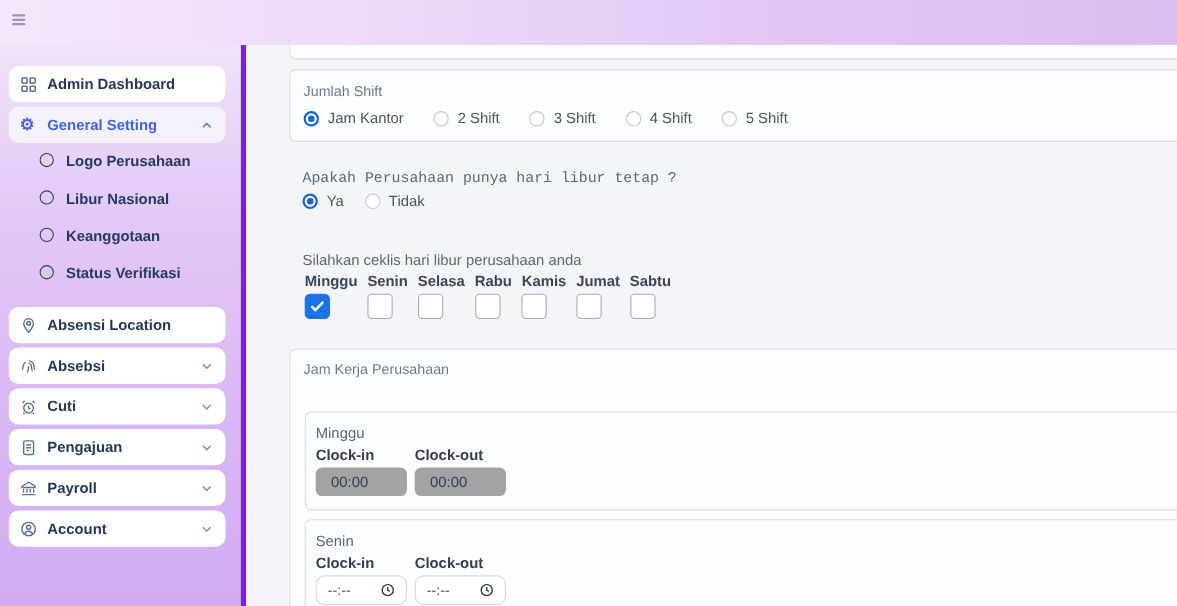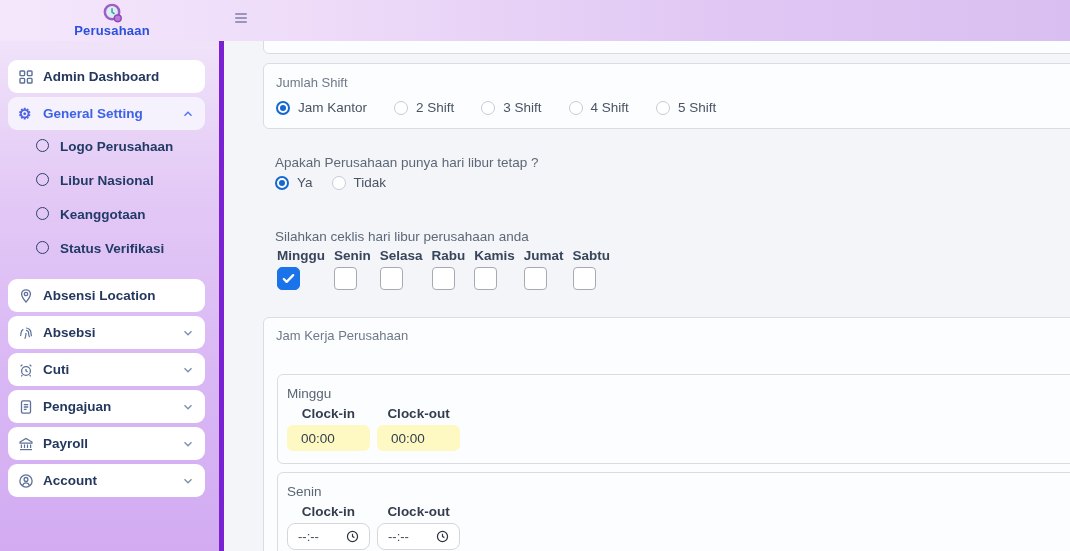--- a/index.html
+++ b/index.html
@@ -43,61 +43,53 @@
   .card-partial{top:-8px;height:21px;}
   .card-shift{top:22px;height:66px;padding:11px 12px;}
   .field-label{font-size:13px;color:#6e7a89;}
   .radio-row{display:flex;align-items:center;margin-top:10px;}
   .radio-opt{display:flex;align-items:center;gap:8px;margin-right:27px;font-size:13.5px;color:#4a5463;cursor:pointer;}
   .radio{width:14px;height:14px;border:1.5px solid #c6ccd4;border-radius:50%;background:#fff;box-sizing:border-box;position:relative;flex:0 0 14px;}
   .radio.selected{border:2px solid #1467d2;}
   .radio.selected::after{content:"";position:absolute;inset:2px;background:#1467d2;border-radius:50%;}
 
   .q-label{position:absolute;left:51px;font-size:13.5px;color:#5d6877;white-space:nowrap;}
-  .q1{top:114px;}
+  .q1{top:114px;font-family:Liberation Mono, monospace;}
   .r2{position:absolute;left:51px;top:134px;margin-top:0;}
   .q2{top:188px;}
   .days{position:absolute;left:53px;top:207px;display:flex;gap:9px;}
   .day-col{display:flex;flex-direction:column;gap:4px;}
   .day-name{font-size:13.5px;font-weight:bold;color:#39455a;white-space:nowrap;}
   .checkbox{width:23px;height:23px;border:1.5px solid #a6abb3;border-radius:4px;background:#fff;box-sizing:border-box;cursor:pointer;
     display:flex;align-items:center;justify-content:center;}
   .checkbox.checked{background:#1a73e8;border-color:#1a73e8;border-radius:5px;}
   .checkbox svg{display:none;}
   .checkbox.checked svg{display:block;}
 
   .card-hours{top:276px;height:320px;padding:10px 0 0 12px;}
   .day-box{margin:0 -1px 8px 1px;border:1px solid #d9dde3;border-radius:6px;background:#fcfdff;
     padding:11px 12px 12px 9px;box-sizing:border-box;}
   .day-box.first{margin-top:31px;}
   .day-title{font-size:13.5px;color:#5a6675;}
   .clock-cols{display:flex;gap:7px;margin-top:5px;}
-  .clock-col{width:83px;flex:0 0 83px;text-align:center;}
+  .clock-col{width:83px;flex:0 0 83px;}
   .clock-label{font-size:13.5px;font-weight:bold;color:#333d4e;white-space:nowrap;}
-  .time-filled{margin-top:4px;height:26px;background:#fef9c3;border-radius:6px;display:flex;align-items:center;
+  .time-filled{margin-top:4px;height:26px;background:#a3a3a3;border-radius:6px;display:flex;align-items:center;
     padding-left:14px;font-size:13.5px;color:#333d4e;cursor:pointer;}
   .time-input{margin-top:4px;height:27px;background:#fff;border:1px solid #d4d8de;border-radius:8px;display:flex;
     align-items:center;justify-content:space-between;padding:0 10px;font-size:13px;color:#454f5d;box-sizing:border-box;cursor:text;}
   .time-input .clk{color:#2c3540;display:flex;}
   svg{display:block;}
 </style>
 </head>
 <body>
 
 <div class="app">
 
   <header>
-    <div class="brand">
-      <svg width="23" height="23" viewBox="0 0 24 24">
-        <circle cx="11.5" cy="10.5" r="7.5" fill="#d9eef0" stroke="#a05cc9" stroke-width="2.6"></circle>
-        <path d="M11.5 6.5v4l2.6 1.8" fill="none" stroke="#4a9aa0" stroke-width="1.6"></path>
-        <circle cx="17.5" cy="17" r="3.6" fill="#bb7ade" stroke="#8e44ad" stroke-width="1.4"></circle>
-      </svg>
-      <div class="brand-name">Perusahaan</div>
-    </div>
     <div class="hamburger">
         <span></span>
         <span></span>
         <span></span>
       </div>
   </header>
 
   <div class="shell">
 
     <aside>

